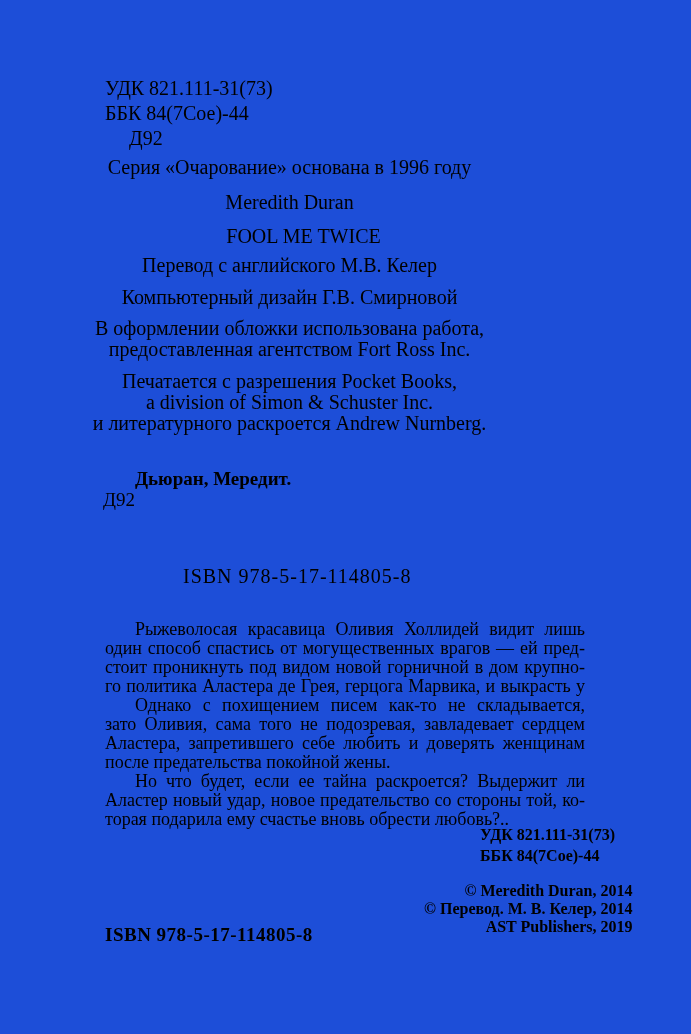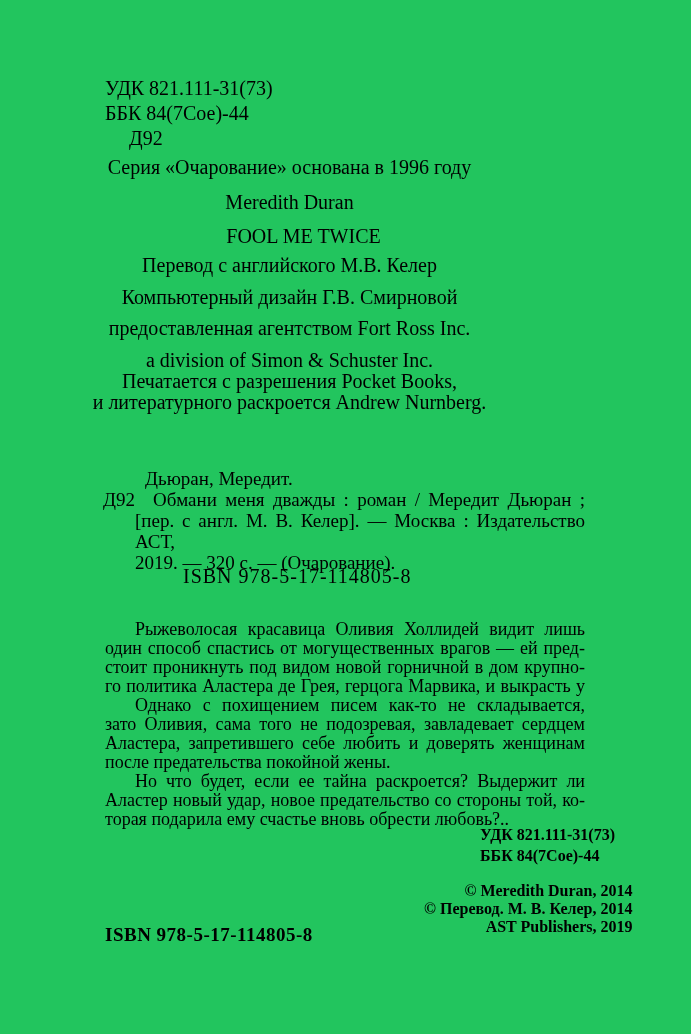--- a/index.html
+++ b/index.html
@@ -2,39 +2,39 @@
 <html><head>
 <meta charset="utf-8">
 <style>
   html,body { margin:0; padding:0; }
   body {
     width:691px; height:1034px;
     background:#ffffff;
     font-family:"Liberation Serif","DejaVu Serif",serif;
     color:#000000;
   }
-  .page { position:relative; width:691px; height:1034px; background:#22c55e; overflow:hidden; }
+  .page { position:relative; width:691px; height:1034px; background:#1d4ed8; overflow:hidden; }
 
   
   .top-codes { position:absolute; left:105px; top:76px; font-size:20px; line-height:25px; }
   .top-codes .code-line3 { padding-left:24px; }
 
   
   .series-block { position:absolute; left:0; top:156px; width:579px; text-align:center; font-size:20px; line-height:22px; }
   .series-block .gap13 { margin-bottom:13px; }
   .series-block .gap12 { margin-bottom:12px; }
   .series-block .gap10 { margin-bottom:10px; }
   .series-block .gap7  { margin-bottom:7px;padding-left:28px; }
   .series-block .gap11 { margin-bottom:11px; }
   .series-block .multiline div { line-height:21px; }
   .em { }
 
   
   .catalog-card { position:absolute; left:135px; top:468px; width:450px; font-size:19px; line-height:21px; }
-  .catalog-card .author-heading { font-weight:normal; margin-left:10px; }
+  .catalog-card .author-heading { font-weight:bold; margin-left:0; }
   .catalog-card .card-code { position:absolute; left:-32px; top:21px; }
   .catalog-card .desc .jl-first { text-indent:18px; }
 
   .isbn-mid { position:absolute; left:183px; top:565px; font-size:20px; letter-spacing:1px; }
 
   
   .annotation { position:absolute; left:105px; top:620px; width:480px; font-size:18px; line-height:19px; }
   .annotation .jl-first { text-indent:30px; }
 
   
@@ -59,37 +59,33 @@
     <div class="code-line3">Д92</div>
   </div>
 
   <div class="series-block">
     <div class="gap13">Серия «Очарование» основана в 1996 году</div>
     <div class="gap12">Meredith Duran</div>
     <div class="gap7">FOOL ME TWICE</div>
     <div class="gap10"><span>Перевод с английского </span><span class="em">М.В. Келер</span></div>
     <div class="gap10"><span>Компьютерный дизайн </span><span class="em">Г.В. Смирновой</span></div>
     <div class="multiline gap11">
+        <div>В оформлении обложки использована работа,</div>
         <div>предоставленная агентством Fort Ross Inc.</div>
       </div>
     <div class="multiline">
+        <div>Печатается с разрешения Pocket Books,</div>
         <div>a division of Simon &amp; Schuster Inc.</div>
-        <div>Печатается с разрешения Pocket Books,</div>
         <div>и литературного раскроется Andrew Nurnberg.</div>
       </div>
   </div>
 
   <div class="catalog-card">
     <div class="author-heading">Дьюран, Мередит.</div>
     <div class="card-code">Д92</div>
-    <div class="desc">
-        <div class="jl jl-first">Обмани меня дважды : роман / Мередит Дьюран ;</div>
-        <div class="jl">[пер. с англ. М. В. Келер]. — Москва : Издательство АСТ,</div>
-        <div class="jl jl-last">2019. — 320 с. — (Очарование).</div>
-      </div>
   </div>
 
   <div class="isbn-mid">ISBN 978-5-17-114805-8</div>
 
   <div class="annotation">
       <div class="jl jl-first">Рыжеволосая красавица Оливия Холлидей видит лишь</div>
       <div class="jl">один способ спастись от могущественных врагов — ей пред-</div>
       <div class="jl">стоит проникнуть под видом новой горничной в дом крупно-</div>
       <div class="jl">го политика Аластера де Грея, герцога Марвика, и выкрасть у</div>
       <div class="jl jl-first">Однако с похищением писем как-то не складывается,</div>

